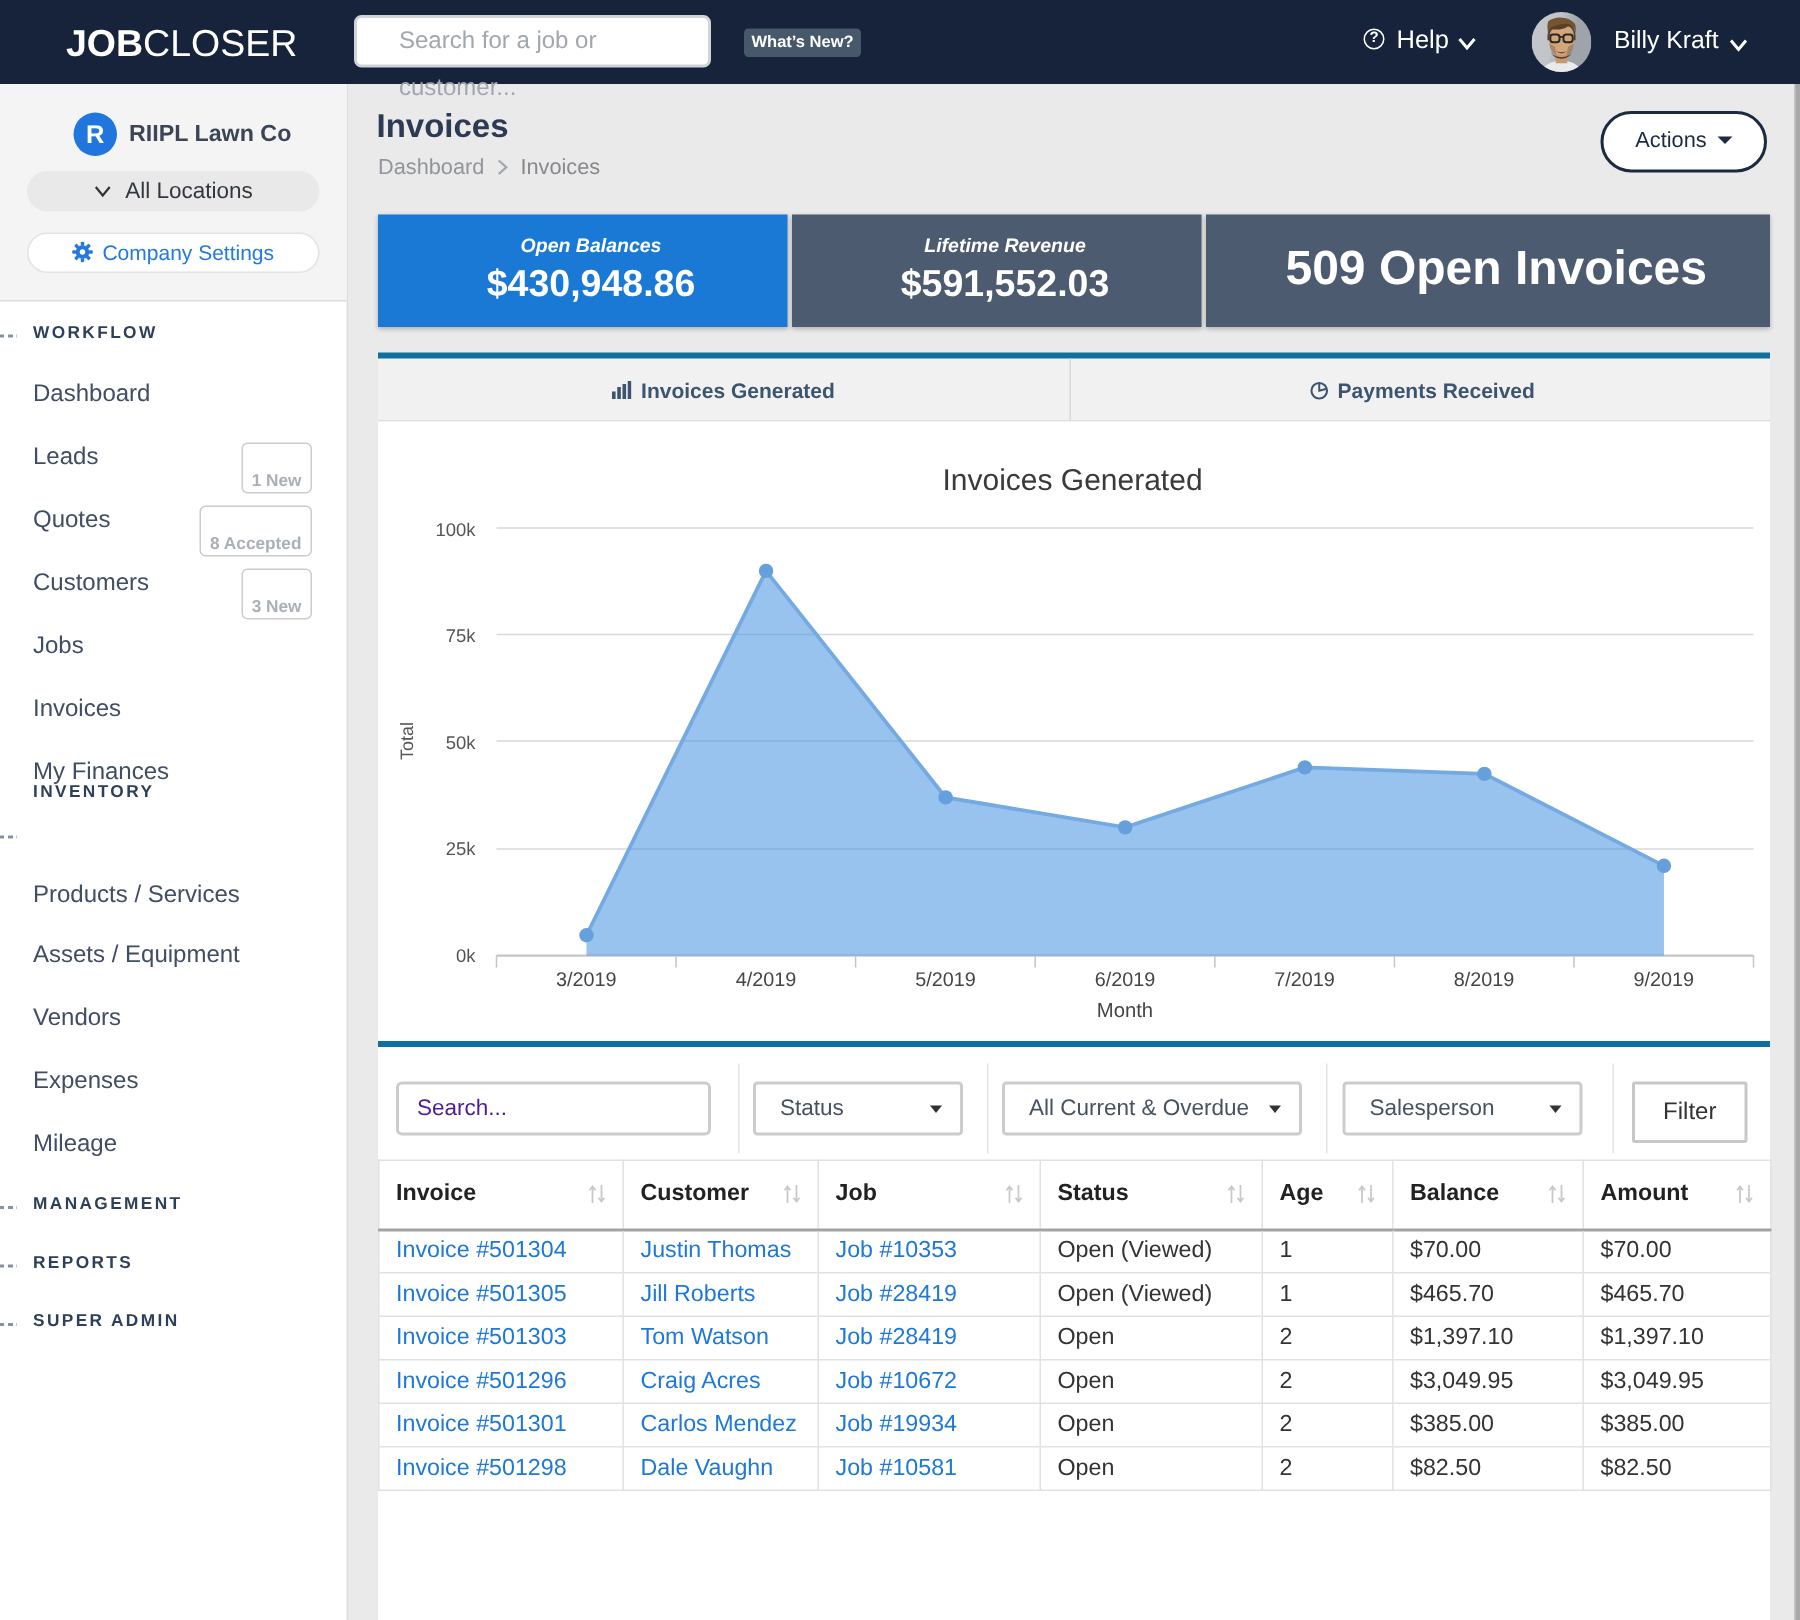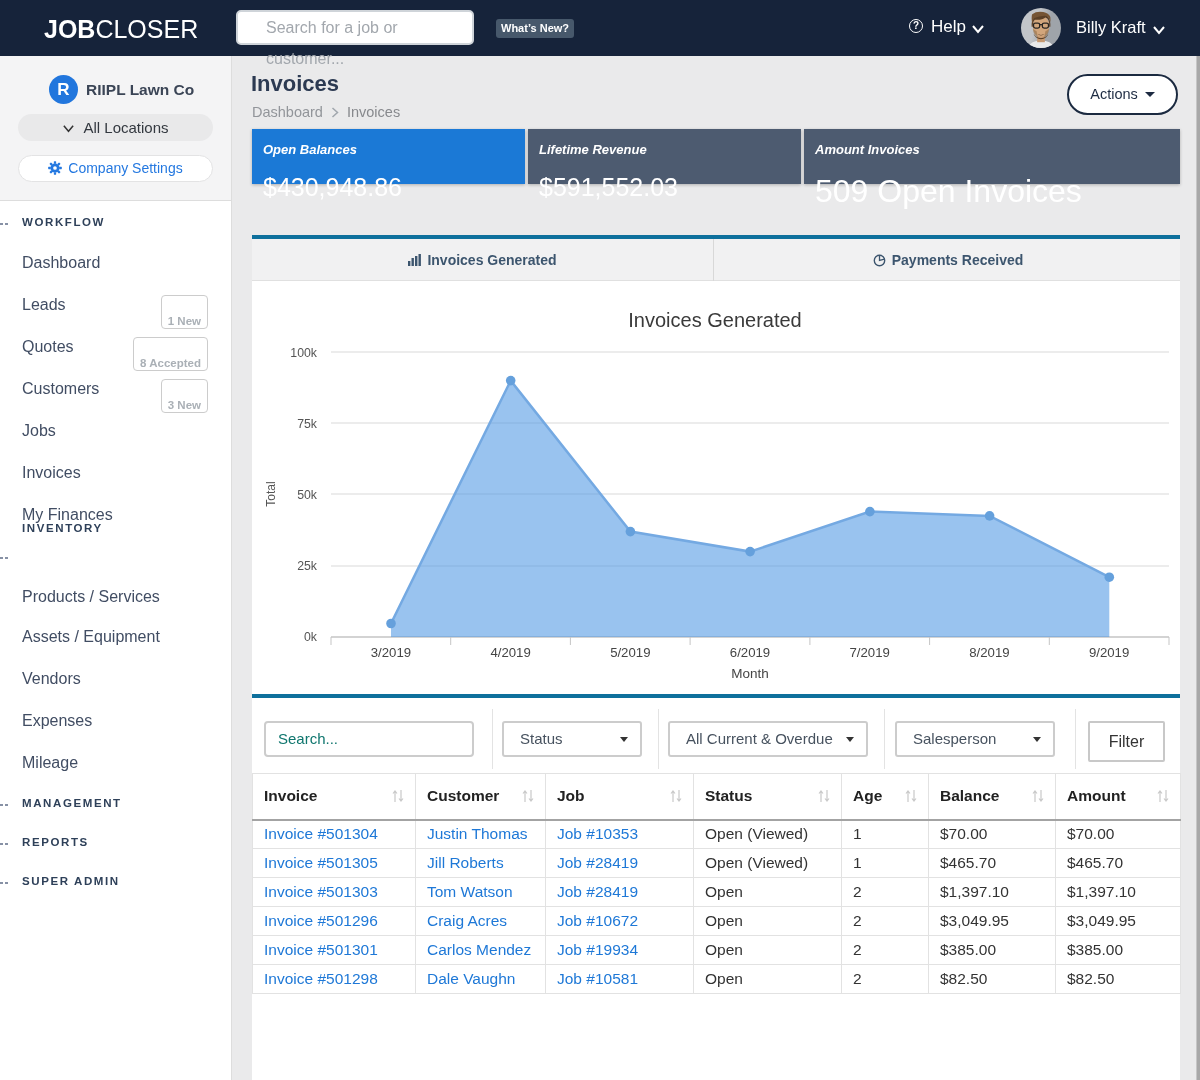--- a/index.html
+++ b/index.html
@@ -33,38 +33,38 @@
 
   
   #pagetitle { position:absolute; left:251px; top:71px; font-size:22px; font-weight:bold; color:#2c3a52; }
   #breadcrumb { position:absolute; left:252px; top:104px; font-size:14.5px; color:#92959a; }
   #breadcrumb .sep { margin:0 8px; }
   #breadcrumb .cur { color:#87898d; }
   #actionsbtn { position:absolute; left:1067px; top:74px; width:111px; height:41px; background:#fff; border:2px solid #1b2a40; border-radius:21px; font-size:14.5px; color:#1d2b42; text-align:center; line-height:37px; }
   #actionsbtn .tri { display:inline-block; width:0; height:0; border-left:5px solid transparent; border-right:5px solid transparent; border-top:5px solid #1d2b42; margin-left:7px; vertical-align:2px; }
 
   
-  .stat { position:absolute; top:129px; height:55px; color:#fff; padding:13px 0 0 11px; box-shadow:0 1px 3px rgba(0,0,0,.25); }
+  .stat { position:absolute; top:143px; height:75px; color:#fff; padding:13px 0 0 11px; box-shadow:0 1px 3px rgba(0,0,0,.25);text-align:center; }
   .stat .lbl { font-size:13px; font-style:italic; font-weight:bold; }
-  .stat .val { font-size:25px; font-weight:normal; margin-top:16px; }
+  .stat .val { font-size:25px; font-weight:bold; margin-top:4px; }
   #stat1 { left:252px; width:273px; background:#1b79d6; }
   #stat2 { left:528px; width:273px; background:#4d5b70; }
   #stat3 { left:804px; width:376px; background:#4d5b70; }
 
   
   #tabsbar { position:absolute; left:252px; top:235px; width:928px; height:46px; background:#f1f1f2; border-top:4px solid #0e709c; border-bottom:1px solid #e0e0e0; }
   .tab { position:absolute; top:0; height:42px; font-size:14px; font-weight:bold; color:#3c556e; text-align:center; line-height:42px; }
   #tab1 { left:0; width:462px; border-right:1px solid #d8d8d8; height:42px; }
   #tab2 { left:464px; width:464px; }
   #chartpanel { position:absolute; left:252px; top:281px; width:928px; height:413px; background:#fff; }
 
   
   #filterpanel { position:absolute; left:252px; top:694px; width:928px; height:386px; background:#fff; border-top:4px solid #0e709c; }
   .fdiv { position:absolute; top:11px; height:60px; width:1px; background:#e3e3e3; }
-  #fsearch { position:absolute; left:12px; top:23px; width:210px; height:36px; border:2px solid #ccc; border-radius:4px; font-size:15px; color:#0f766e; line-height:32px; padding-left:12px; background:#fff; }
+  #fsearch { position:absolute; left:12px; top:23px; width:210px; height:36px; border:2px solid #ccc; border-radius:4px; font-size:15px; color:#4c1d95; line-height:32px; padding-left:12px; background:#fff; }
   .fselect { position:absolute; top:23px; height:36px; border:2px solid #ccc; border-radius:3px; background:#fff; font-size:15px; color:#47525f; line-height:32px; padding-left:16px; }
   .fselect .arr { position:absolute; right:12px; top:14px; width:0; height:0; border-left:4px solid transparent; border-right:4px solid transparent; border-top:5px solid #333; }
   #fbtn { position:absolute; left:836px; top:23px; width:77px; height:41px; background:#fff; border:2px solid #c8c8c8; border-radius:2px; font-size:16px; color:#333; text-align:center; line-height:37px; }
 
   
   #tbl { position:absolute; left:252px; top:773px; width:928px; border-collapse:collapse; table-layout:fixed; font-size:15.5px; }
   #tbl th, #tbl td { border:1px solid #e2e2e2; padding:0 0 0 11px; text-align:left; font-weight:normal; overflow:hidden; white-space:nowrap; }
   #tbl th { height:46px; font-weight:bold; color:#222; border-bottom:2px solid #a3a3a3; position:relative; }
   #tbl td { height:29px; color:#333; }
   #tbl a { color:#1e78d7; text-decoration:none; }
@@ -179,21 +179,20 @@
 
 <div class="stat" id="stat1">
     <div class="lbl">Open Balances</div>
     <div class="val">$430,948.86</div>
   </div>
 <div class="stat" id="stat2">
     <div class="lbl">Lifetime Revenue</div>
     <div class="val">$591,552.03</div>
   </div>
 <div class="stat" id="stat3">
-    <div class="lbl">Amount Invoices</div>
     <div class="val" style="font-size:32px;">509 Open Invoices</div>
   </div>
 
 <div id="tabsbar">
   <div class="tab" id="tab1"><svg style="vertical-align:-1px; margin-right:6px;" width="13" height="12" viewBox="0 0 13 12">
         <rect x="0" y="7" width="2.4" height="5" fill="#3c556e"></rect>
         <rect x="3.5" y="4" width="2.4" height="8" fill="#3c556e"></rect>
         <rect x="7" y="2" width="2.4" height="10" fill="#3c556e"></rect>
         <rect x="10.5" y="0" width="2.4" height="12" fill="#3c556e"></rect>
       </svg>Invoices Generated</div>

